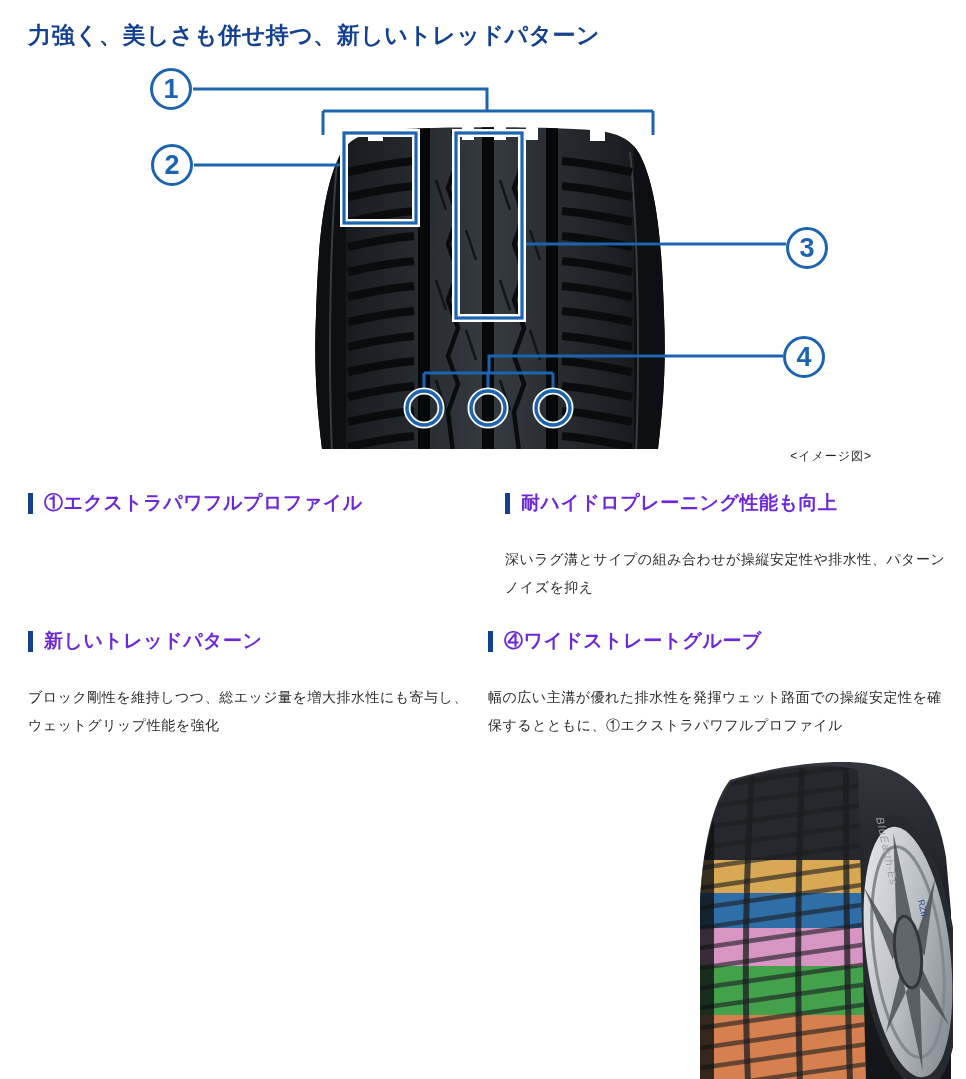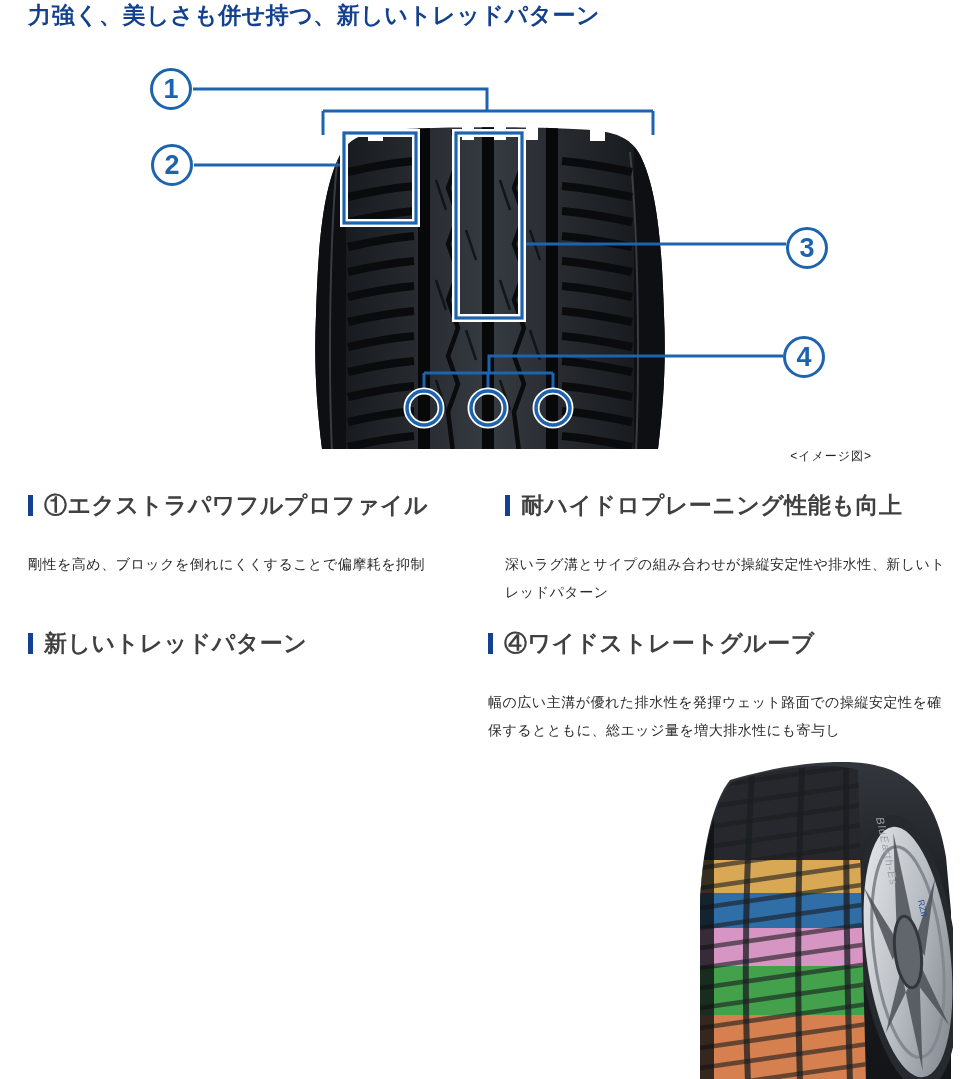--- a/index.html
+++ b/index.html
@@ -3,21 +3,21 @@
 <meta charset="utf-8">
 <style>
   * { margin:0; padding:0; box-sizing:border-box; }
   html,body { background:#ffffff; }
   body { font-family:"Liberation Sans", sans-serif; }
   .page {
     position:relative; width:966px; height:1079px; background:#ffffff;
     overflow:hidden; margin:0 auto;
   }
   .page-title {
-    position:absolute; left:28px; top:0;
+    position:absolute; left:28px; top:20px;
     font-size:23px; font-weight:bold; color:#14418f; letter-spacing:0.5px;
   }
   
   .diagram { position:absolute; left:0; top:60px; width:966px; height:412px; }
   .diagram svg { position:absolute; left:0; top:0; }
   .callout {
     position:absolute; width:42px; height:42px; border:3px solid #1c64af;
     border-radius:50%; background:#fff; display:flex; align-items:center;
     justify-content:center; font-size:27px; font-weight:bold; color:#1c64af;
     line-height:1;
@@ -32,21 +32,21 @@
   }
   
   .feature { position:absolute; }
   .f1 { left:28px;  top:490px; width:440px; }
   .f2 { left:505px; top:490px; width:454px; }
   .f3 { left:28px;  top:628px; width:440px; }
   .f4 { left:488px; top:628px; width:454px; }
   .f5 { left:28px;  top:764px; width:440px; }
   .feature-head { display:flex; align-items:center; }
   .head-bar { width:5px; height:21px; background:#14418f; margin-right:11px; flex:none; }
-  .head-text { font-size:23px; font-weight:bold; color:#404040; letter-spacing:0.5px; }
+  .head-text { font-size:19px; font-weight:bold; color:#6d28d9; letter-spacing:0.5px; }
   .feature-body {
     margin-top:29px; font-size:14px; color:#2b2b2b; line-height:28px;
     letter-spacing:0.5px;
   }
   
   .tire-figure { position:absolute; left:700px; top:762px; width:253px; height:317px; overflow:hidden; }
 </style>
 </head>
 <body>
 
@@ -154,44 +154,44 @@
       </div>
 
     <div class="image-caption">&lt;イメージ図&gt;</div>
   </div>
 
   <div class="feature f1">
     <div class="feature-head">
       <span class="head-bar"></span>
       <span class="head-text">①エクストラパワフルプロファイル</span>
     </div>
-    <p class="feature-body">剛性を高め、ブロックを倒れにくくすることで偏摩耗を抑制</p>
   </div>
 
   <div class="feature f2">
     <div class="feature-head">
       <span class="head-bar"></span>
       <span class="head-text">耐ハイドロプレーニング性能も向上</span>
     </div>
-    <p class="feature-body">深いラグ溝とサイプの組み合わせが操縦安定性や排水性、新しいトレッドパターン</p>
+    <p class="feature-body">深いラグ溝とサイプの組み合わせが操縦安定性や排水性、パターンノイズを抑え</p>
   </div>
 
   <div class="feature f3">
     <div class="feature-head">
       <span class="head-bar"></span>
       <span class="head-text">新しいトレッドパターン</span>
     </div>
+    <p class="feature-body">ブロック剛性を維持しつつ、総エッジ量を増大排水性にも寄与し、ウェットグリップ性能を強化</p>
   </div>
 
   <div class="feature f4">
     <div class="feature-head">
       <span class="head-bar"></span>
       <span class="head-text">④ワイドストレートグルーブ</span>
     </div>
-    <p class="feature-body">幅の広い主溝が優れた排水性を発揮ウェット路面での操縦安定性を確保するとともに、総エッジ量を増大排水性にも寄与し</p>
+    <p class="feature-body">幅の広い主溝が優れた排水性を発揮ウェット路面での操縦安定性を確保するとともに、①エクストラパワフルプロファイル</p>
   </div>
 
 
   <div class="tire-figure">
     <svg width="253" height="320" viewBox="0 0 253 320">
       <defs>
         <linearGradient id="tbody" x1="0" y1="0" x2="0" y2="1">
           <stop offset="0" stop-color="#33373d"></stop>
           <stop offset="0.35" stop-color="#202327"></stop>
           <stop offset="1" stop-color="#121417"></stop>

